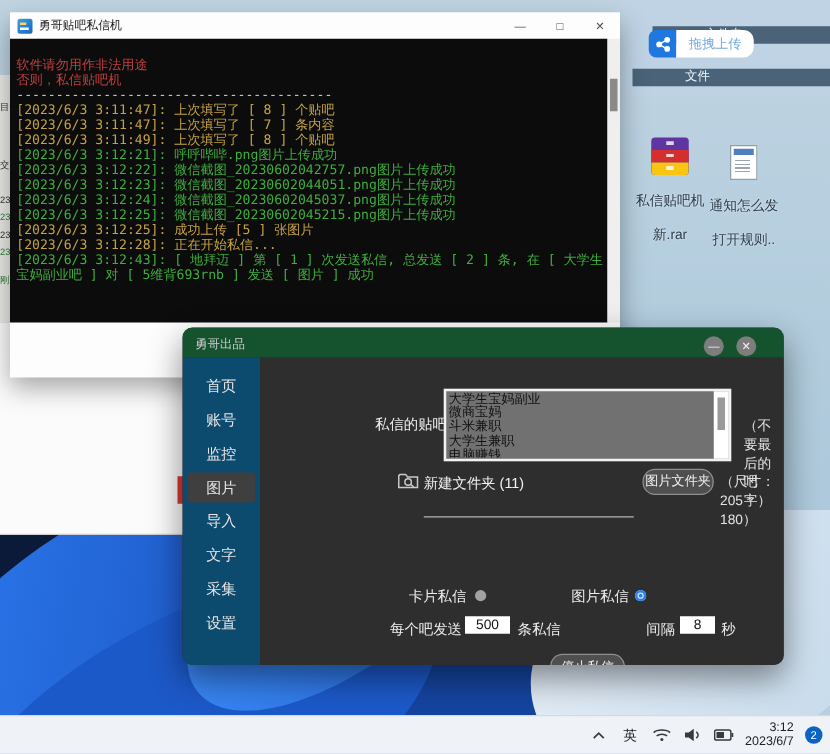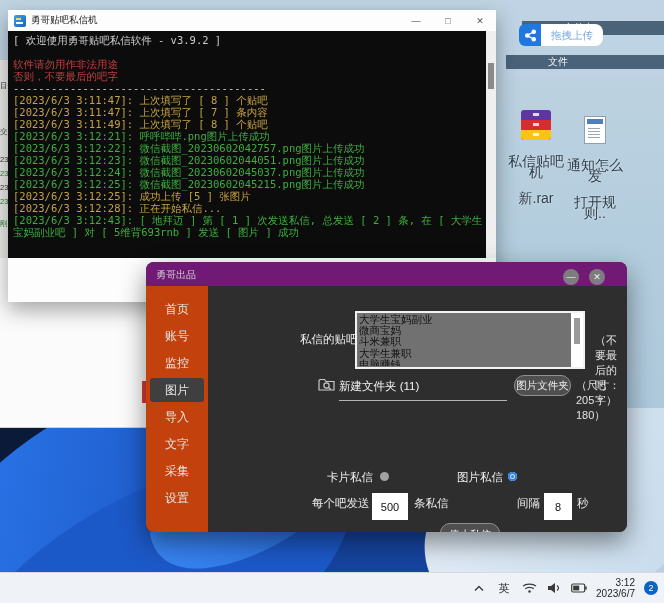--- a/index.html
+++ b/index.html
@@ -55,66 +55,66 @@
   .up-bar { position:absolute; left:6px; width:158px; height:14px; background:#4a6379;
             color:#f2f6fa; font-size:10px; line-height:14px; padding-left:42px; }
   .up-bar1 { top:21px;margin-left:16px; } .up-bar2 { top:55px; }
   .up-tile { position:absolute; left:19px; top:24px; width:22px; height:22px; background:#1f78e0;
              border-radius:6px 0 0 6px; display:flex; align-items:center; justify-content:center; }
   .up-pill { position:absolute; left:41px; top:24px; width:62px; height:22px; background:#ffffff;
              border-radius:0 8px 8px 0; color:#74a9dc; font-size:10.5px; line-height:22px; text-align:center; }
 
   
   .dicon { width:62px; text-align:center; }
-  .dicon .lbl { font-size:14px; line-height:10.5px; color:#2b3b4a; text-shadow:0 0 2px rgba(255,255,255,.7);margin-top:16px; }
+  .dicon .lbl { font-size:11px; line-height:10.5px; color:#2b3b4a; text-shadow:0 0 2px rgba(255,255,255,.7);margin-top:16px; }
   .rar-glyph { width:30px; height:30px; margin:0 auto 2px; border-radius:3px; overflow:hidden;
                background:#5e35a1; position:relative; }
   .rar-glyph .b2 { position:absolute; left:0; top:10px; width:30px; height:10px; background:#d32f2f; }
   .rar-glyph .b3 { position:absolute; left:0; top:20px; width:30px; height:10px; background:#f9c513; }
   .rar-glyph .dot { position:absolute; left:12px; top:3px; width:6px; height:24px;
                     background:repeating-linear-gradient(180deg,#fff 0 3px,transparent 3px 10px); opacity:.8; }
   .txt-glyph { width:22px; height:28px; margin:0 auto 2px; background:#fff; border:1px solid #8fa0ad; position:relative; }
   .txt-glyph:before { content:""; position:absolute; left:2px; top:2px; right:2px; height:5px; background:#4f7fbd; }
   .txt-glyph:after { content:""; position:absolute; left:3px; top:11px; width:12px; height:10px;
                      background:repeating-linear-gradient(180deg,#9aa7b2 0 1px,transparent 1px 3px); }
 
   
   .appwin { left:146px; top:262px; width:481px; height:270px; background:#2e2e2e; border-radius:8px;
             overflow:hidden; box-shadow:0 10px 26px rgba(0,0,0,.45); }
-  .app-titlebar { position:absolute; left:0; top:0; width:100%; height:24px; background:#701a75; }
+  .app-titlebar { position:absolute; left:0; top:0; width:100%; height:24px; background:#14532d; }
   .app-title { position:absolute; left:10px; top:6px; font-size:10px; color:#cfcfcf; }
   .circle-btn { position:absolute; top:7px; width:16px; height:16px; border-radius:50%; background:#7d7d7d;
                 color:#f0f0f0; font-size:9px; line-height:16px; text-align:center; }
   .circle-min { right:48px; } .circle-close { right:22px; }
-  .app-sidebar { position:absolute; left:0; top:24px; width:62px; height:246px; background:#c2410c; padding-top:8px; }
+  .app-sidebar { position:absolute; left:0; top:24px; width:62px; height:246px; background:#0c4a6e; padding-top:8px; }
   .side-item { width:54px; height:24px; margin:3px auto; color:#e6e6e6; font-size:12px; line-height:24px;
                text-align:center; border-radius:3px; }
   .side-item.sel { background:#3f3f3f; }
   .app-main { position:absolute; left:62px; top:24px; right:0; bottom:0; background:#2e2e2e; }
 
   .f-label { position:absolute; color:#ececec; font-size:11.5px; }
   .listbox { position:absolute; left:147px; top:25px; width:230px; height:58px; background:#717171;
              border:2px solid #f2f2f2; }
   .listbox .items { position:absolute; left:2px; top:1px; right:14px; bottom:1px; overflow:hidden; }
   .lb-item { font-size:10.5px; line-height:11.2px; color:#101010; white-space:nowrap; }
   .lb-scroll { position:absolute; right:0; top:0; width:12px; height:100%; background:#ffffff; }
   .lb-thumb { position:absolute; left:3px; top:5px; width:6px; height:26px; background:#9a9a9a; }
 
   .folder-icon { position:absolute; left:110px; top:91px; }
   .folder-field { position:absolute; left:131px; top:93px; width:168px; border-bottom:1px solid #b5b5b5;
-                  color:#f2f2f2; font-size:11.5px; padding-bottom:6px; }
+                  color:#f2f2f2; font-size:11.5px; padding-bottom:19px; }
   .pill-btn { position:absolute; background:#4f4f4f; border:1px solid #909090; border-radius:10px;
               color:#efefef; font-size:10.5px; text-align:center; }
   .btn-folder { left:306px; top:89px; width:57px; height:21px; line-height:19px; }
   .btn-stop { left:232px; top:237px; width:60px; height:22px; line-height:20px; }
 
   .radio-dot { position:absolute; width:9px; height:9px; border-radius:50%; }
   .dot-gray { background:#a2a2a2; }
   .dot-blue { background:#2e7fe8; box-shadow:inset 0 0 0 2px #2e7fe8, inset 0 0 0 3px #cfe3fb; }
-  .num-input { position:absolute; height:27px; border:none; background:#ffffff; color:#111;
+  .num-input { position:absolute; height:14px; border:none; background:#ffffff; color:#111;
                font-size:11px; text-align:center; font-family:"Liberation Sans",sans-serif; }
 
   
   .taskbar { left:0; top:572px; width:664px; height:31px; background:#eff3f8; border-top:1px solid #d5dae0; }
   .tray { position:absolute; right:6px; top:0; height:100%; display:flex; align-items:center; gap:9px; }
   .tray-ic { width:16px; height:14px; display:flex; align-items:center; justify-content:center; color:#3a3a3a; }
   .ime { font-size:11px; color:#222; }
   .clock { text-align:right; font-size:10px; line-height:11px; color:#1f1f1f; }
   .badge { width:14px; height:14px; border-radius:50%; background:#0b63c5; color:#fff; font-size:9px;
            line-height:14px; text-align:center; }
@@ -181,23 +181,22 @@
     <div class="console-titlebar">
       <div class="console-icon"></div>
       <div class="console-title">勇哥贴吧私信机</div>
       <div class="console-btns">
         <div class="cbtn">—</div>
         <div class="cbtn">□</div>
         <div class="cbtn">✕</div>
       </div>
     </div>
     <div class="console-body">
-      <div class="cline c-gray">[ 欢迎使用勇哥贴吧私信软件 - v3.9.2 ]</div>
       <div class="cline c-red gap">软件请勿用作非法用途</div>
-      <div class="cline c-red">否则，不要最后的吧字</div>
+      <div class="cline c-red">否则，私信贴吧机</div>
       <div class="cline c-gray">----------------------------------------</div>
       <div class="cline c-tan">[2023/6/3 3:11:47]: 上次填写了 [ 8 ] 个贴吧</div>
       <div class="cline c-tan">[2023/6/3 3:11:47]: 上次填写了 [ 7 ] 条内容</div>
       <div class="cline c-tan">[2023/6/3 3:11:49]: 上次填写了 [ 8 ] 个贴吧</div>
       <div class="cline c-green">[2023/6/3 3:12:21]: 呼呼哔哔.png图片上传成功</div>
       <div class="cline c-green">[2023/6/3 3:12:22]: 微信截图_20230602042757.png图片上传成功</div>
       <div class="cline c-green">[2023/6/3 3:12:23]: 微信截图_20230602044051.png图片上传成功</div>
       <div class="cline c-green">[2023/6/3 3:12:24]: 微信截图_20230602045037.png图片上传成功</div>
       <div class="cline c-green">[2023/6/3 3:12:25]: 微信截图_20230602045215.png图片上传成功</div>
       <div class="cline c-tan">[2023/6/3 3:12:25]: 成功上传 [5 ] 张图片</div>

